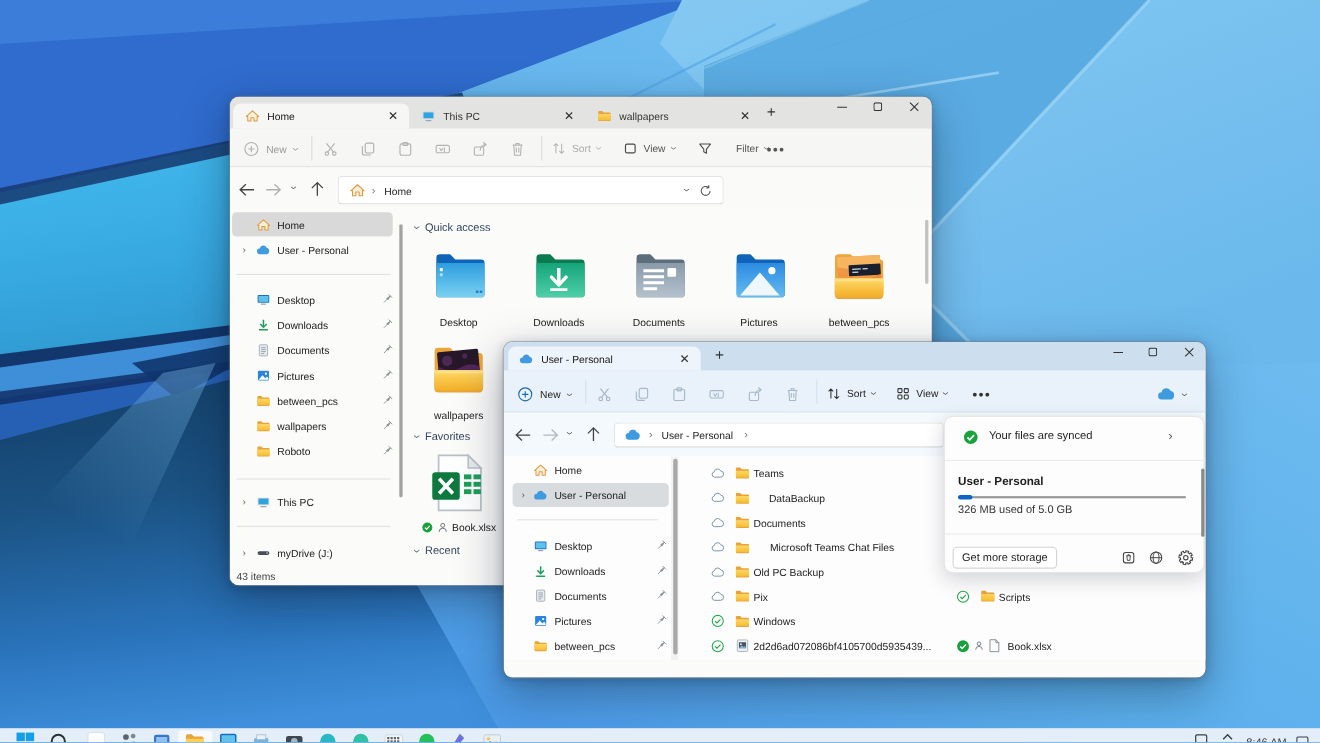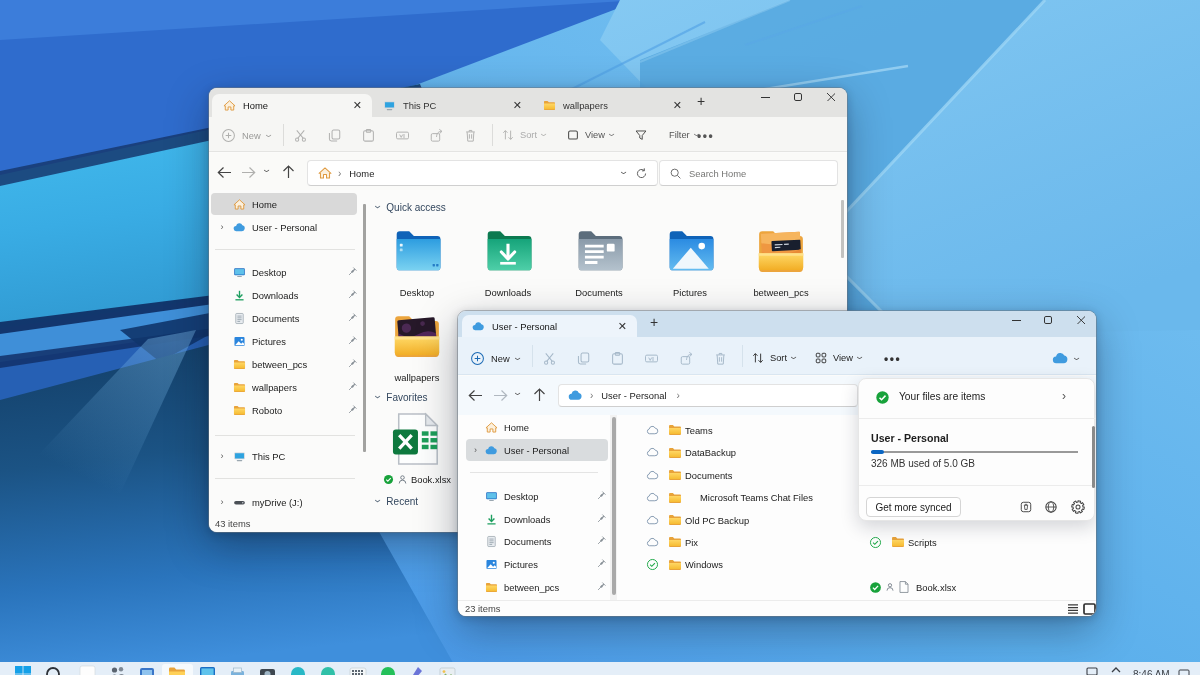--- a/index.html
+++ b/index.html
@@ -407,26 +407,20 @@
    <svg width="14" height="14" style="margin-right:6px">
           <use href="#homeIc"></use>
         </svg>
    <span style="color:#777;font-size:10px;margin-right:8px">›</span>
    <span>Home</span>
    <span style="margin-left:auto;margin-right:10px" class="chev">›</span>
    <svg width="13" height="13" style="margin-right:9px;color:#555">
           <use href="#refr"></use>
         </svg>
   </div>
-  <div class="abox" style="left:450px;top:7px;width:179px;height:26px;padding-left:9px">
-   <svg width="13" height="13" style="margin-right:7px;color:#666">
-          <use href="#srch"></use>
-        </svg>
-   <span style="color:#767674">Search Home</span>
-  </div>
  </div>
  <div class="navrow abs" style="left:0;top:65px;width:98px;height:37px">
   <svg class="abs" width="15" height="13" viewBox="0 0 15 13" style="left:8px;top:13px">
         <path d="M14 6.5 H1.5 M6.5 1.5 L1.3 6.5 L6.5 11.5" stroke="#444" stroke-width="1.2" fill="none"></path>
       </svg>
   <svg class="abs" width="15" height="13" viewBox="0 0 15 13" style="left:32px;top:13px">
         <path d="M1 6.5 H13.5 M8.5 1.5 L13.7 6.5 L8.5 11.5" stroke="#b0b0ae" stroke-width="1.2" fill="none"></path>
       </svg>
   <span class="abs chev" style="left:56px;top:13px;color:#555">›</span>
   <svg class="abs" width="13" height="14" viewBox="0 0 13 14" style="left:73px;top:12px">
@@ -678,21 +672,21 @@
         </svg>
         <span style="margin-left:3px">Teams</span>
       </div>
   <div class="frow" style="left:188px;top:26.5px">
         <svg width="13" height="13">
           <use href="#cloudO"></use>
         </svg>
         <svg width="14" height="14" style="margin-left:9px">
           <use href="#fldY"></use>
         </svg>
-        <span style="margin-left:3px">DataBackup</span>
+        <span style="margin-left:17px">DataBackup</span>
       </div>
   <div class="frow" style="left:188px;top:49px">
         <svg width="13" height="13">
           <use href="#cloudO"></use>
         </svg>
         <svg width="14" height="14" style="margin-left:9px">
           <use href="#fldY"></use>
         </svg>
         <span style="margin-left:3px">Documents</span>
       </div>
@@ -724,20 +718,29 @@
         <span style="margin-left:3px">Pix</span>
       </div>
   <div class="frow" style="left:188px;top:138.5px">
         <svg width="13" height="13">
           <use href="#chkGo"></use>
         </svg>
         <svg width="14" height="14" style="margin-left:9px">
           <use href="#fldY"></use>
         </svg>
         <span style="margin-left:3px">Windows</span>
+      </div>
+  <div class="frow" style="left:188px;top:161px">
+        <svg width="13" height="13">
+          <use href="#chkGo"></use>
+        </svg>
+        <svg width="14" height="14" style="margin-left:9px">
+          <use href="#fileImg"></use>
+        </svg>
+        <span style="margin-left:3px">2d2d6ad072086bf4105700d5935439...</span>
       </div>
 
   <div class="frow" style="left:411px;top:116px">
         <svg width="13" height="13">
           <use href="#chkGo"></use>
         </svg>
         <svg width="14" height="14" style="margin-left:9px">
           <use href="#fldY"></use>
         </svg>
         <span style="margin-left:3px">Scripts</span>
@@ -753,47 +756,39 @@
           <use href="#fileDoc"></use>
         </svg>
         <span style="margin-left:5px">Book.xlsx</span>
       </div>
  </div>
 
  <div class="abs" style="left:400px;top:67px;width:237px;height:143px;background:#fdfdfd;border:1px solid #e6e6e6;border-radius:8px;box-shadow:0 6px 18px rgba(20,30,50,.18);z-index:5">
   <svg class="abs" width="15" height="15" style="left:16px;top:11px">
         <use href="#chkG"></use>
       </svg>
-  <span class="abs" style="left:40px;top:12px;font-size:10.2px;color:#222">Your files are items</span>
+  <span class="abs" style="left:40px;top:12px;font-size:10.2px;color:#222">Your files are synced</span>
   <span class="abs" style="left:203px;top:10px;font-size:12px;color:#555">›</span>
   <div class="abs" style="left:0;top:39px;width:237px;height:1px;background:#ececec"></div>
   <span class="abs" style="left:12px;top:53px;font-size:10.6px;font-weight:bold;color:#1d1d1d">User - Personal</span>
   <div class="abs" style="left:12px;top:72px;width:207px;height:2px;background:#999"></div>
   <div class="abs" style="left:12px;top:70.5px;width:13px;height:4px;background:#0b66c3;border-radius:2px"></div>
   <span class="abs" style="left:12px;top:79px;font-size:10px;color:#333">326 MB used of 5.0 GB</span>
   <div class="abs" style="left:0;top:106px;width:237px;height:1px;background:#ececec"></div>
-  <div class="abs flex" style="left:7px;top:118px;width:95px;height:20px;background:#fff;border:1px solid #d5d5d5;border-radius:4px;justify-content:center;font-size:10px;color:#222">Get more synced</div>
+  <div class="abs flex" style="left:7px;top:118px;width:95px;height:20px;background:#fff;border:1px solid #d5d5d5;border-radius:4px;justify-content:center;font-size:10px;color:#222">Get more storage</div>
   <svg class="abs" width="14" height="14" style="left:160px;top:121px;color:#444">
         <use href="#binI"></use>
       </svg>
   <svg class="abs" width="14" height="14" style="left:185px;top:121px;color:#444">
         <use href="#globeI"></use>
       </svg>
   <svg class="abs" width="14" height="14" style="left:212px;top:121px;color:#444">
         <use href="#gearI"></use>
       </svg>
   <div class="abs" style="left:233px;top:47px;width:3px;height:62px;background:#8a8a8a;border-radius:1.5px"></div>
- </div>
- <div class="statusbar">23 items
-  <svg class="abs" width="12" height="12" viewBox="0 0 12 12" style="left:609px;top:2px">
-        <path d="M1 1.8 h10 M1 4.6 h10 M1 7.4 h10 M1 10.2 h10" stroke="#3a3a3a" stroke-width="1.3"></path>
-      </svg>
-  <svg class="abs" width="13" height="12" viewBox="0 0 13 12" style="left:625px;top:2px">
-        <rect x="1" y="1" width="11" height="10" rx="1.2" fill="none" stroke="#2e2e2e" stroke-width="1.7"></rect>
-      </svg>
  </div>
 </div>
 <div id="taskbar" style="position:absolute;left:0;top:662px;width:1200px;height:13px;background:#e4eef8;overflow:hidden">
 <svg width="1200" height="13" viewBox="0 0 1200 13">
 <g transform="translate(0,4)">
 <g transform="translate(15,0)">
           <rect x="0" y="0" width="7.6" height="7.6" fill="#14a0e8"></rect>
           <rect x="8.4" y="0" width="7.6" height="7.6" fill="#14a0e8"></rect>
           <rect x="0" y="8.4" width="7.6" height="7.6" fill="#14a0e8"></rect>
           <rect x="8.4" y="8.4" width="7.6" height="7.6" fill="#14a0e8"></rect>

